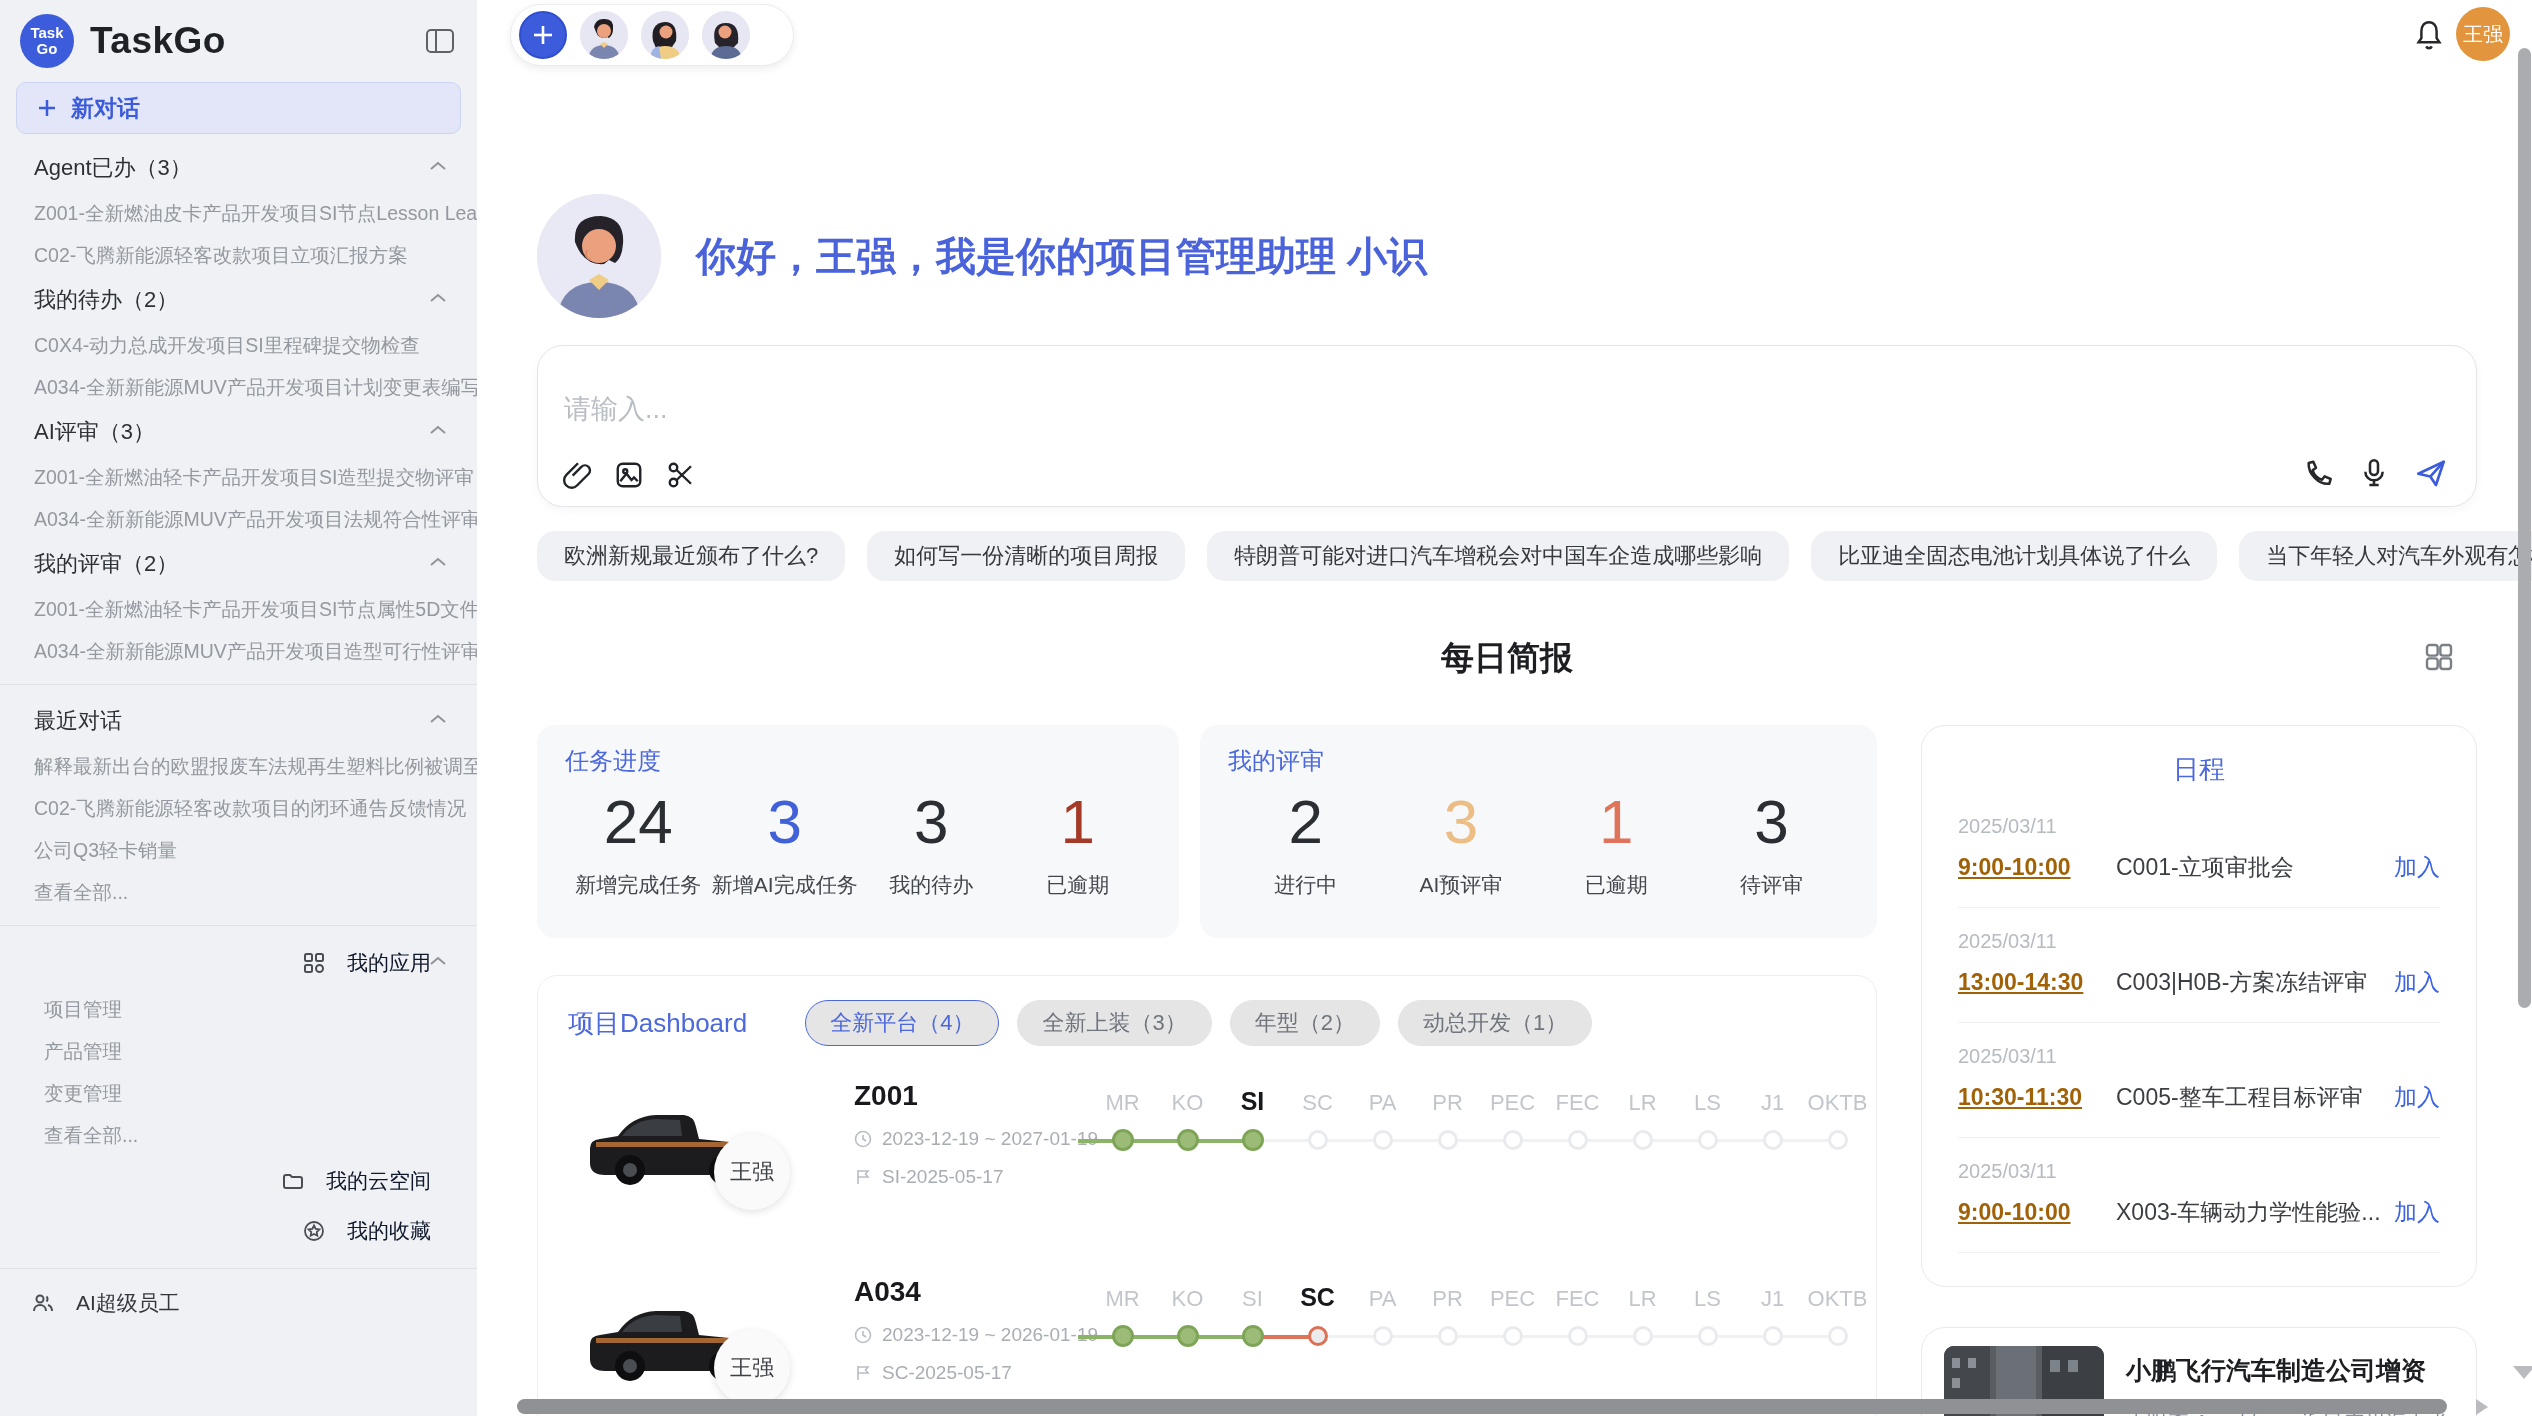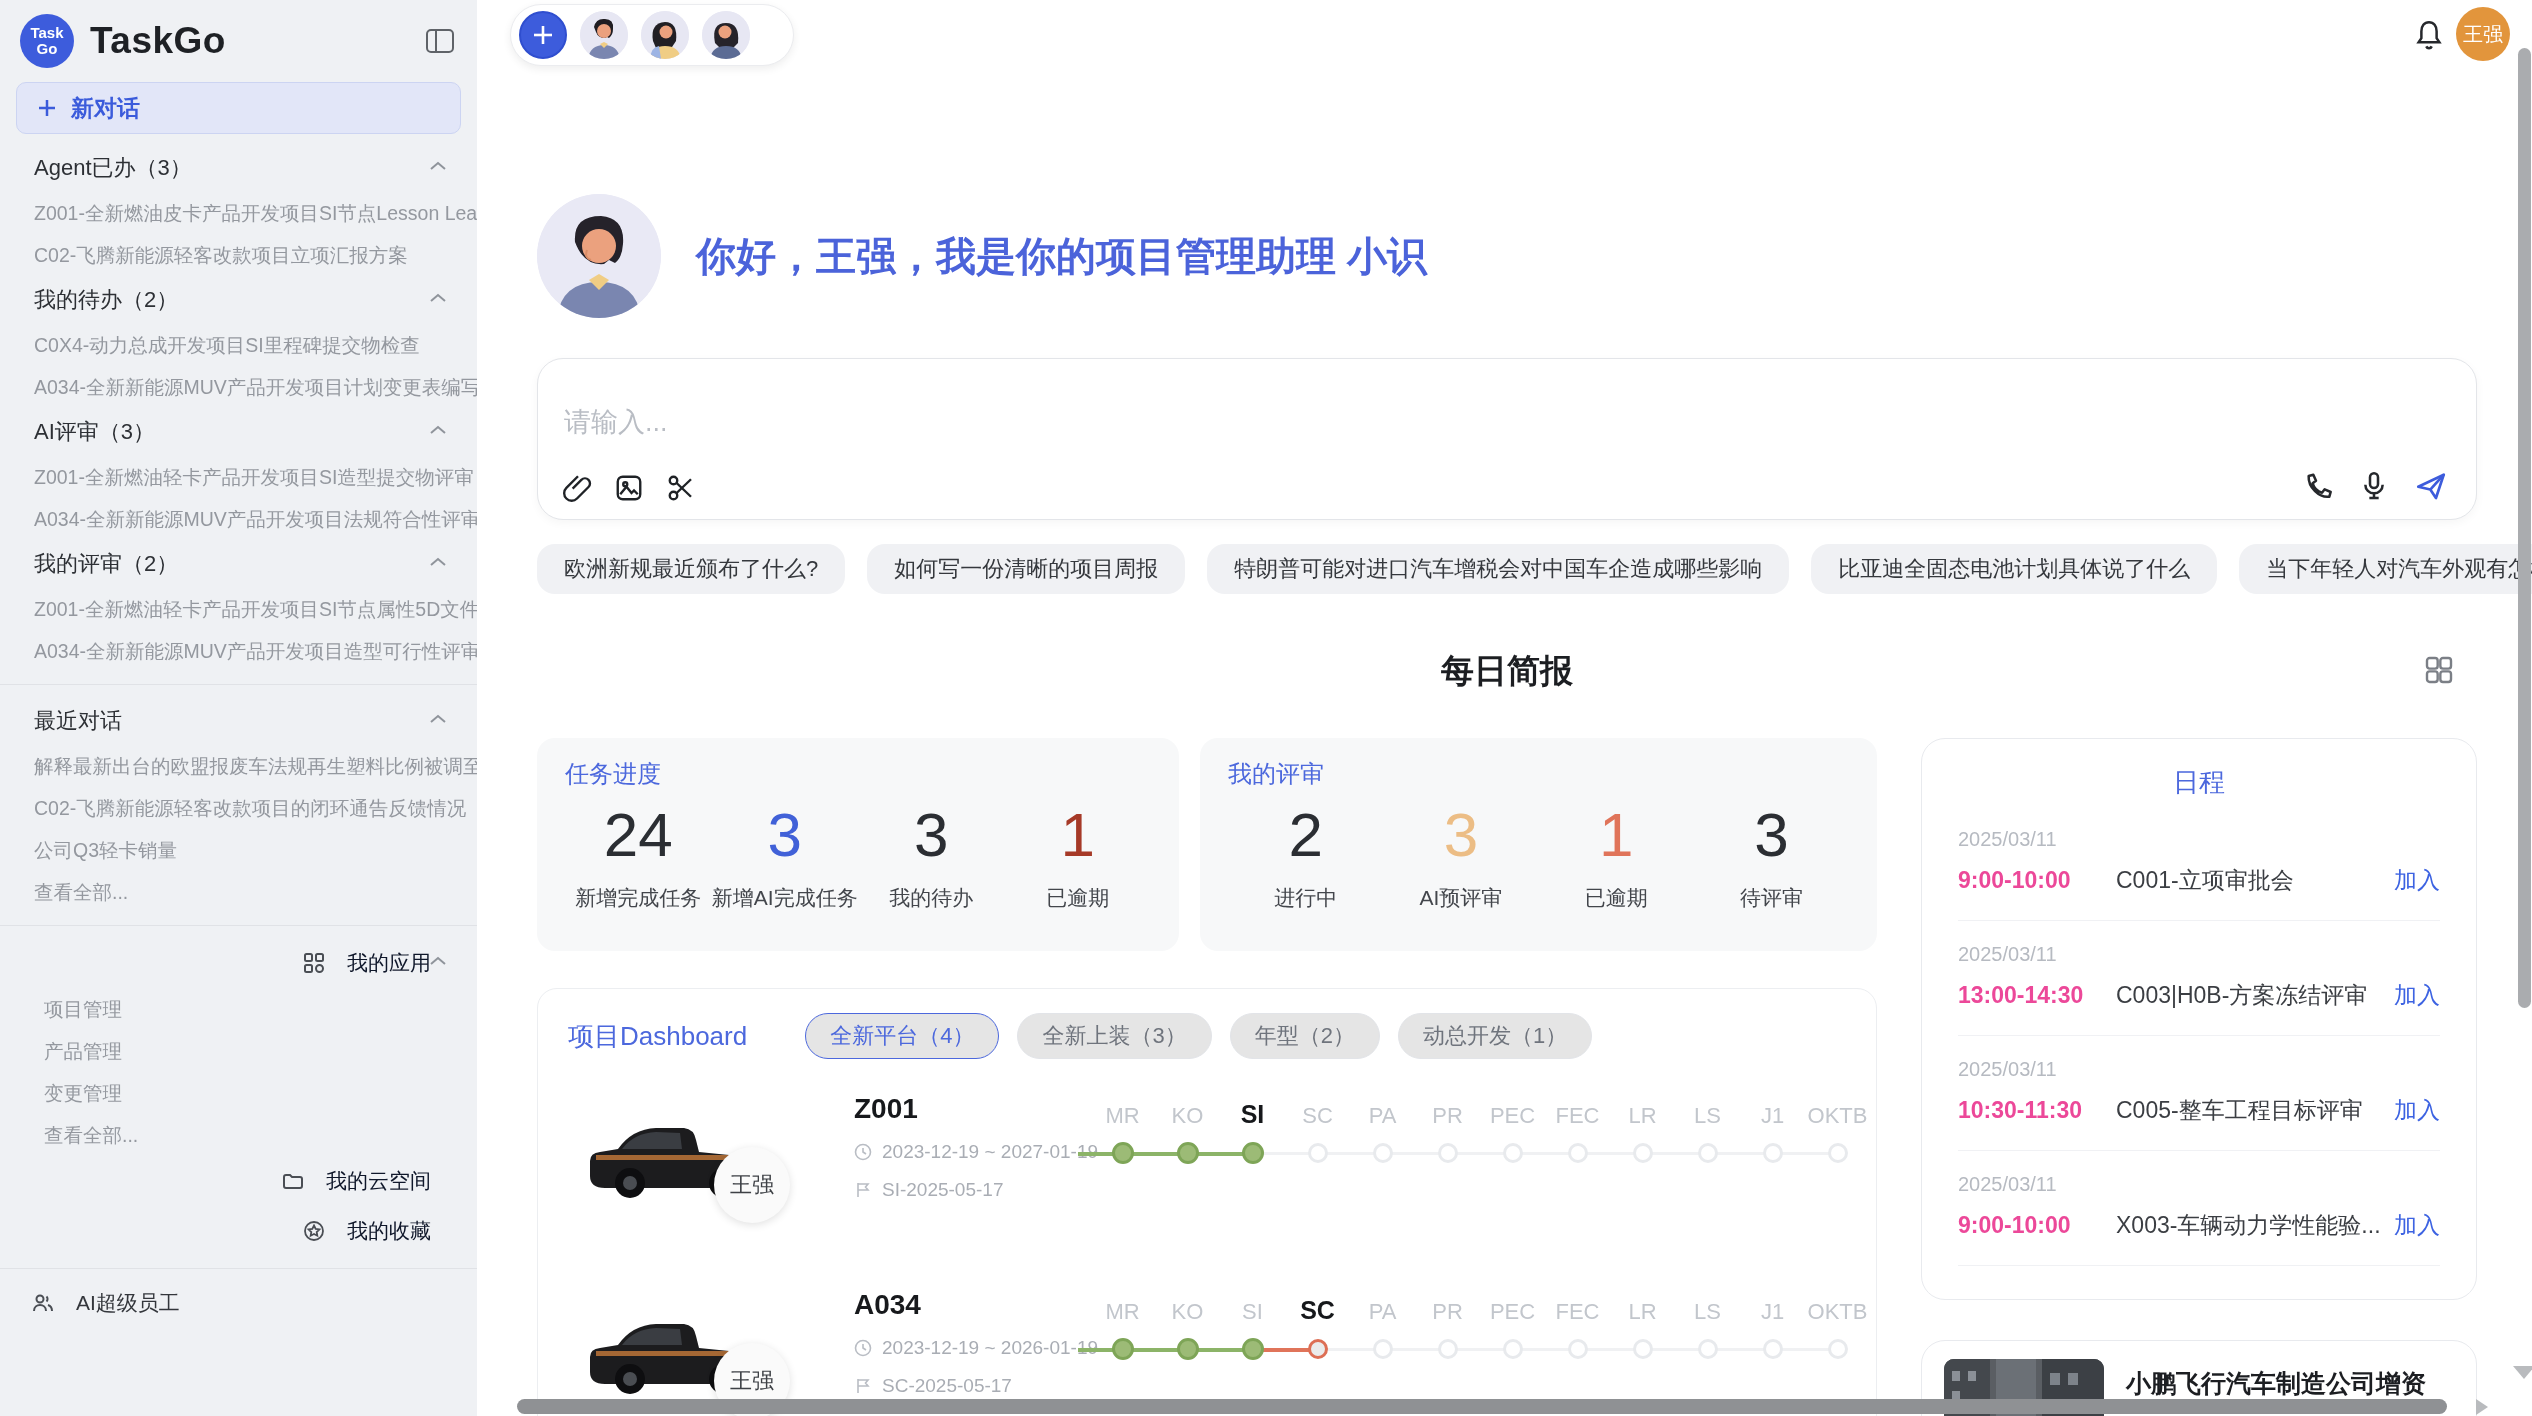--- a/index.html
+++ b/index.html
@@ -32,21 +32,21 @@
   .tb-avatar { width:48px; height:48px; border-radius:50%; overflow:hidden; background:#e7e7f3; cursor:pointer; }
   .bell { position:absolute; left:2412px; top:18px; cursor:pointer; }
   .user-chip { position:absolute; left:2456px; top:7px; width:54px; height:54px; border-radius:50%; background:#e2953c; color:#fff; display:flex; align-items:center; justify-content:center; font-size:20px; cursor:pointer; }
 
   
   .main { position:absolute; left:477px; top:0; width:2000px; height:1416px; padding:0 55px 0 60px; }
   .greet { display:flex; align-items:center; gap:35px; margin-top:194px; margin-left:0; }
   .greet-avatar { width:124px; height:124px; border-radius:50%; background:#e9e9f5; overflow:hidden; flex:0 0 auto; }
   .greet-text { font-size:40px; font-weight:700; color:#4b63da; }
 
-  .composer { position:relative; margin-top:40px; width:1940px; height:162px; background:#fff; border:1.5px solid #e3e5e9; border-radius:26px; box-shadow:0 3px 10px rgba(0,0,0,.04); }
+  .composer { position:relative; margin-top:27px; width:1940px; height:162px; background:#fff; border:1.5px solid #e3e5e9; border-radius:26px; box-shadow:0 3px 10px rgba(0,0,0,.04); }
   .composer input { position:absolute; left:26px; top:48px; width:1200px; border:none; outline:none; font-size:27px; color:#34373c; background:transparent; font-family:inherit; }
   .composer input::placeholder { color:#b9bdc4; }
   .comp-left { position:absolute; left:24px; bottom:16px; display:flex; gap:22px; }
   .comp-right { position:absolute; right:28px; bottom:16px; display:flex; gap:24px; align-items:center; }
   .comp-ic { cursor:pointer; display:inline-flex; }
 
   .chips { display:flex; gap:22px; margin-top:24px; width:1940px; }
   .chip { height:50px; display:flex; align-items:center; padding:0 27px; background:#f0f1f4; border-radius:18px; font-size:22px; color:#35383d; white-space:nowrap; cursor:pointer; }
 
   .brief-head { position:relative; margin-top:52px; width:1940px; height:50px; }
@@ -90,21 +90,21 @@
   .tl-line-red { position:absolute; top:20.5px; height:4px; background:#e0745a; }
   .tl-dots { position:relative; display:grid; grid-template-columns:repeat(12,65px); }
   .dot { width:20px; height:20px; border-radius:50%; margin:12px auto 0; background:#fff; border:3px solid #e8eaed; }
   .dot.done { background:#9cbb76; border-color:#7ea557; width:22px; height:22px; margin-top:11px; }
   .dot.alert { background:#ebebeb; border-color:#dd6f55; }
 
   .sched-card { width:556px; height:562px; background:#fff; border:1.5px solid #e8eaee; border-radius:24px; padding:26px 36px; overflow:hidden; }
   .sched-title { text-align:center; font-size:26px; color:#4c68dd; margin-bottom:28px; }
   .sched-date { font-size:20px; color:#b6bac1; }
   .sched-line { display:flex; align-items:baseline; margin-top:14px; }
-  .sched-time { font-size:23px; font-weight:700; color:#ec4899; width:158px; flex:0 0 auto; }
+  .sched-time { font-size:23px; font-weight:700; color:#a16207; width:158px; flex:0 0 auto;text-decoration:underline; }
   .sched-name { font-size:23px; color:#3b3e43; flex:1; white-space:nowrap; overflow:hidden; }
   .sched-join { font-size:23px; color:#3d63e2; cursor:pointer; margin-left:12px; }
   .sched-div { border-bottom:1px solid #f0f1f4; margin:24px 0 22px; }
   .sched-footer { text-align:center; font-size:24px; color:#3d63e2; margin-top:30px; cursor:pointer; }
 
   .news-card { margin-top:40px; width:556px; height:210px; background:#fff; border:1.5px solid #e8eaee; border-radius:24px; padding:18px 22px; display:flex; gap:22px; }
   .news-img { width:160px; height:140px; border-radius:10px; overflow:hidden; flex:0 0 auto; background:#565a5e; }
   .news-title { font-size:25px; font-weight:700; color:#1c1e22; margin:8px 0 20px; }
   .news-snippet { font-size:21px; color:#8e939b; line-height:30px; }
 

